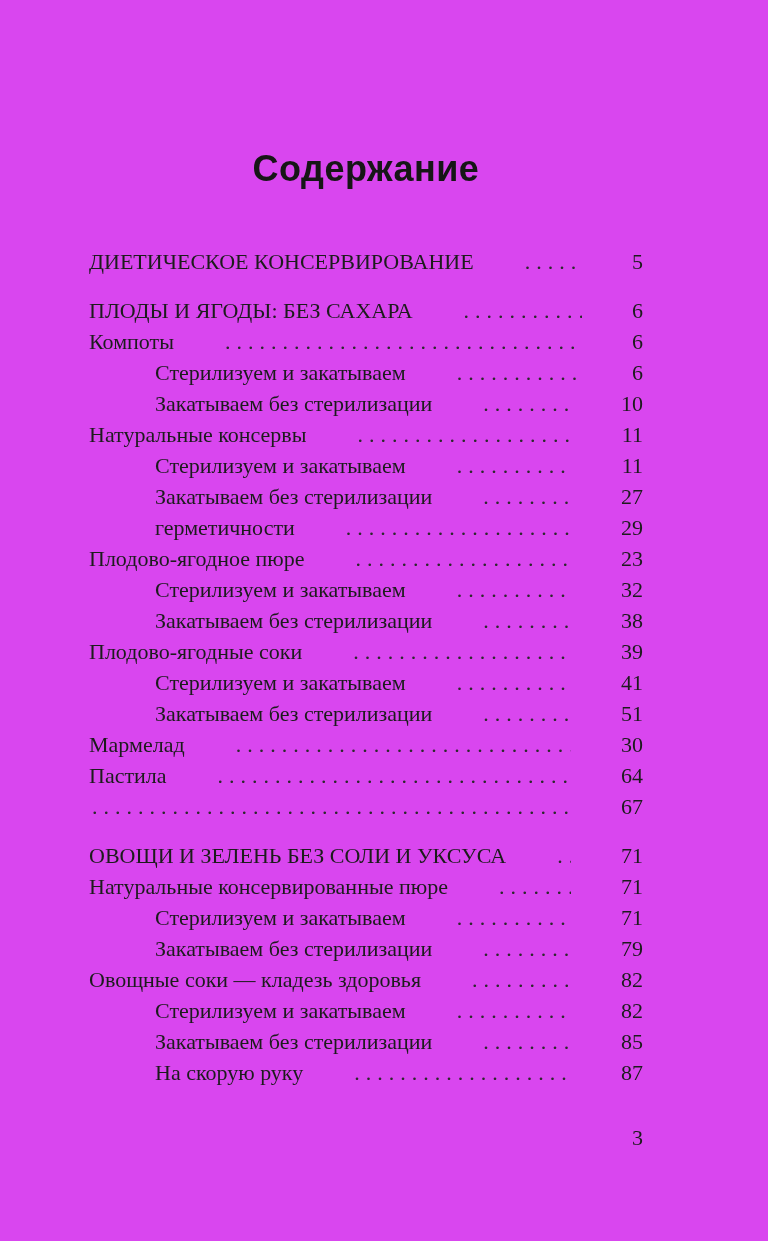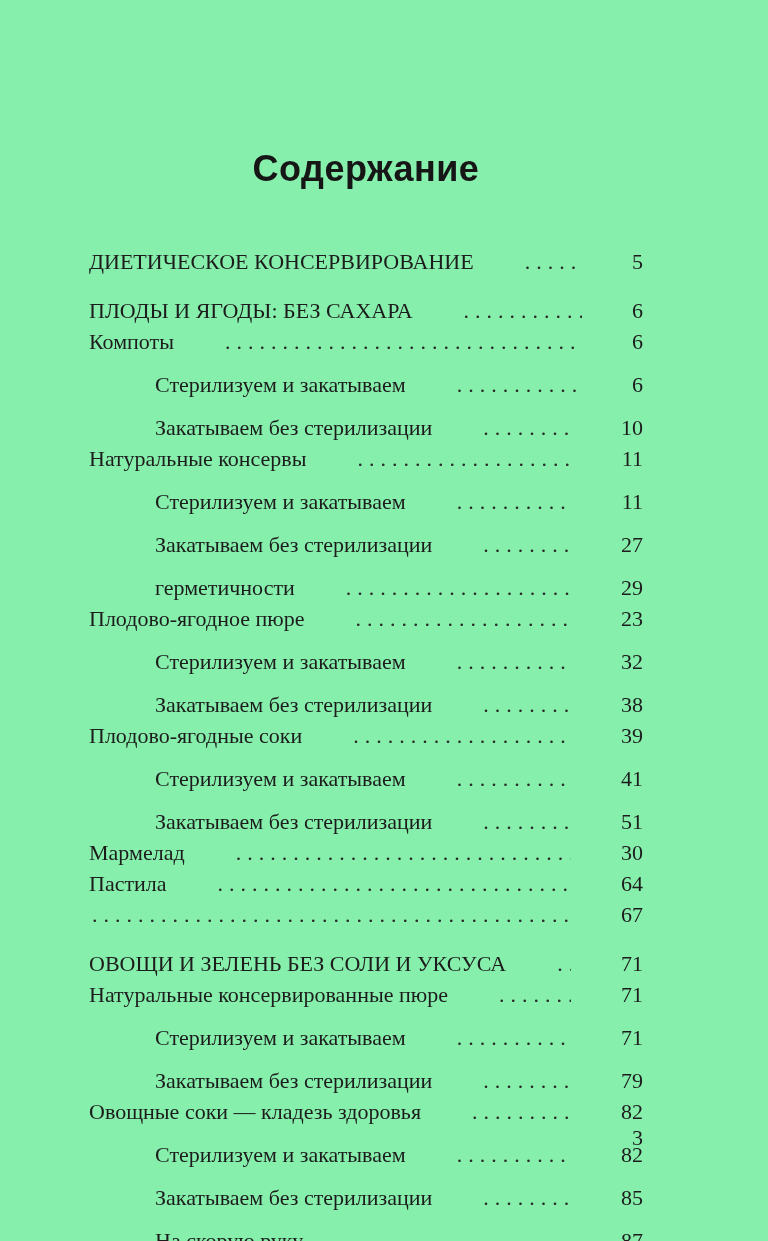--- a/index.html
+++ b/index.html
@@ -4,21 +4,21 @@
 <style>
   html, body {
     margin: 0;
     padding: 0;
     background: #ffffff;
   }
   .page {
     position: relative;
     width: 768px;
     height: 1241px;
-    background: #86efac;
+    background: #d946ef;
     overflow: hidden;
     font-family: "Liberation Serif", serif;
     color: #1c1c1c;
   }
   .page-title {
     margin: 148px 0 0 0;
     padding-left: 89px;
     width: 554px;
     text-align: center;
     font-family: "Liberation Sans", sans-serif;
@@ -39,21 +39,20 @@
     line-height: 31px;
     font-size: 22px;
     white-space: nowrap;
     gap: 48px;
   }
   .toc-row.section-gap {
     margin-top: 18px;
   }
   .toc-row.level-1 .toc-label {
     padding-left: 66px;
-    margin-top: 12px;
   }
   .toc-label {
     flex: 0 0 auto;
   }
   .toc-leader {
     flex: 1 1 auto;
     overflow: hidden;
     min-width: 0;
     margin: 0 2px 0 3px;
   }

